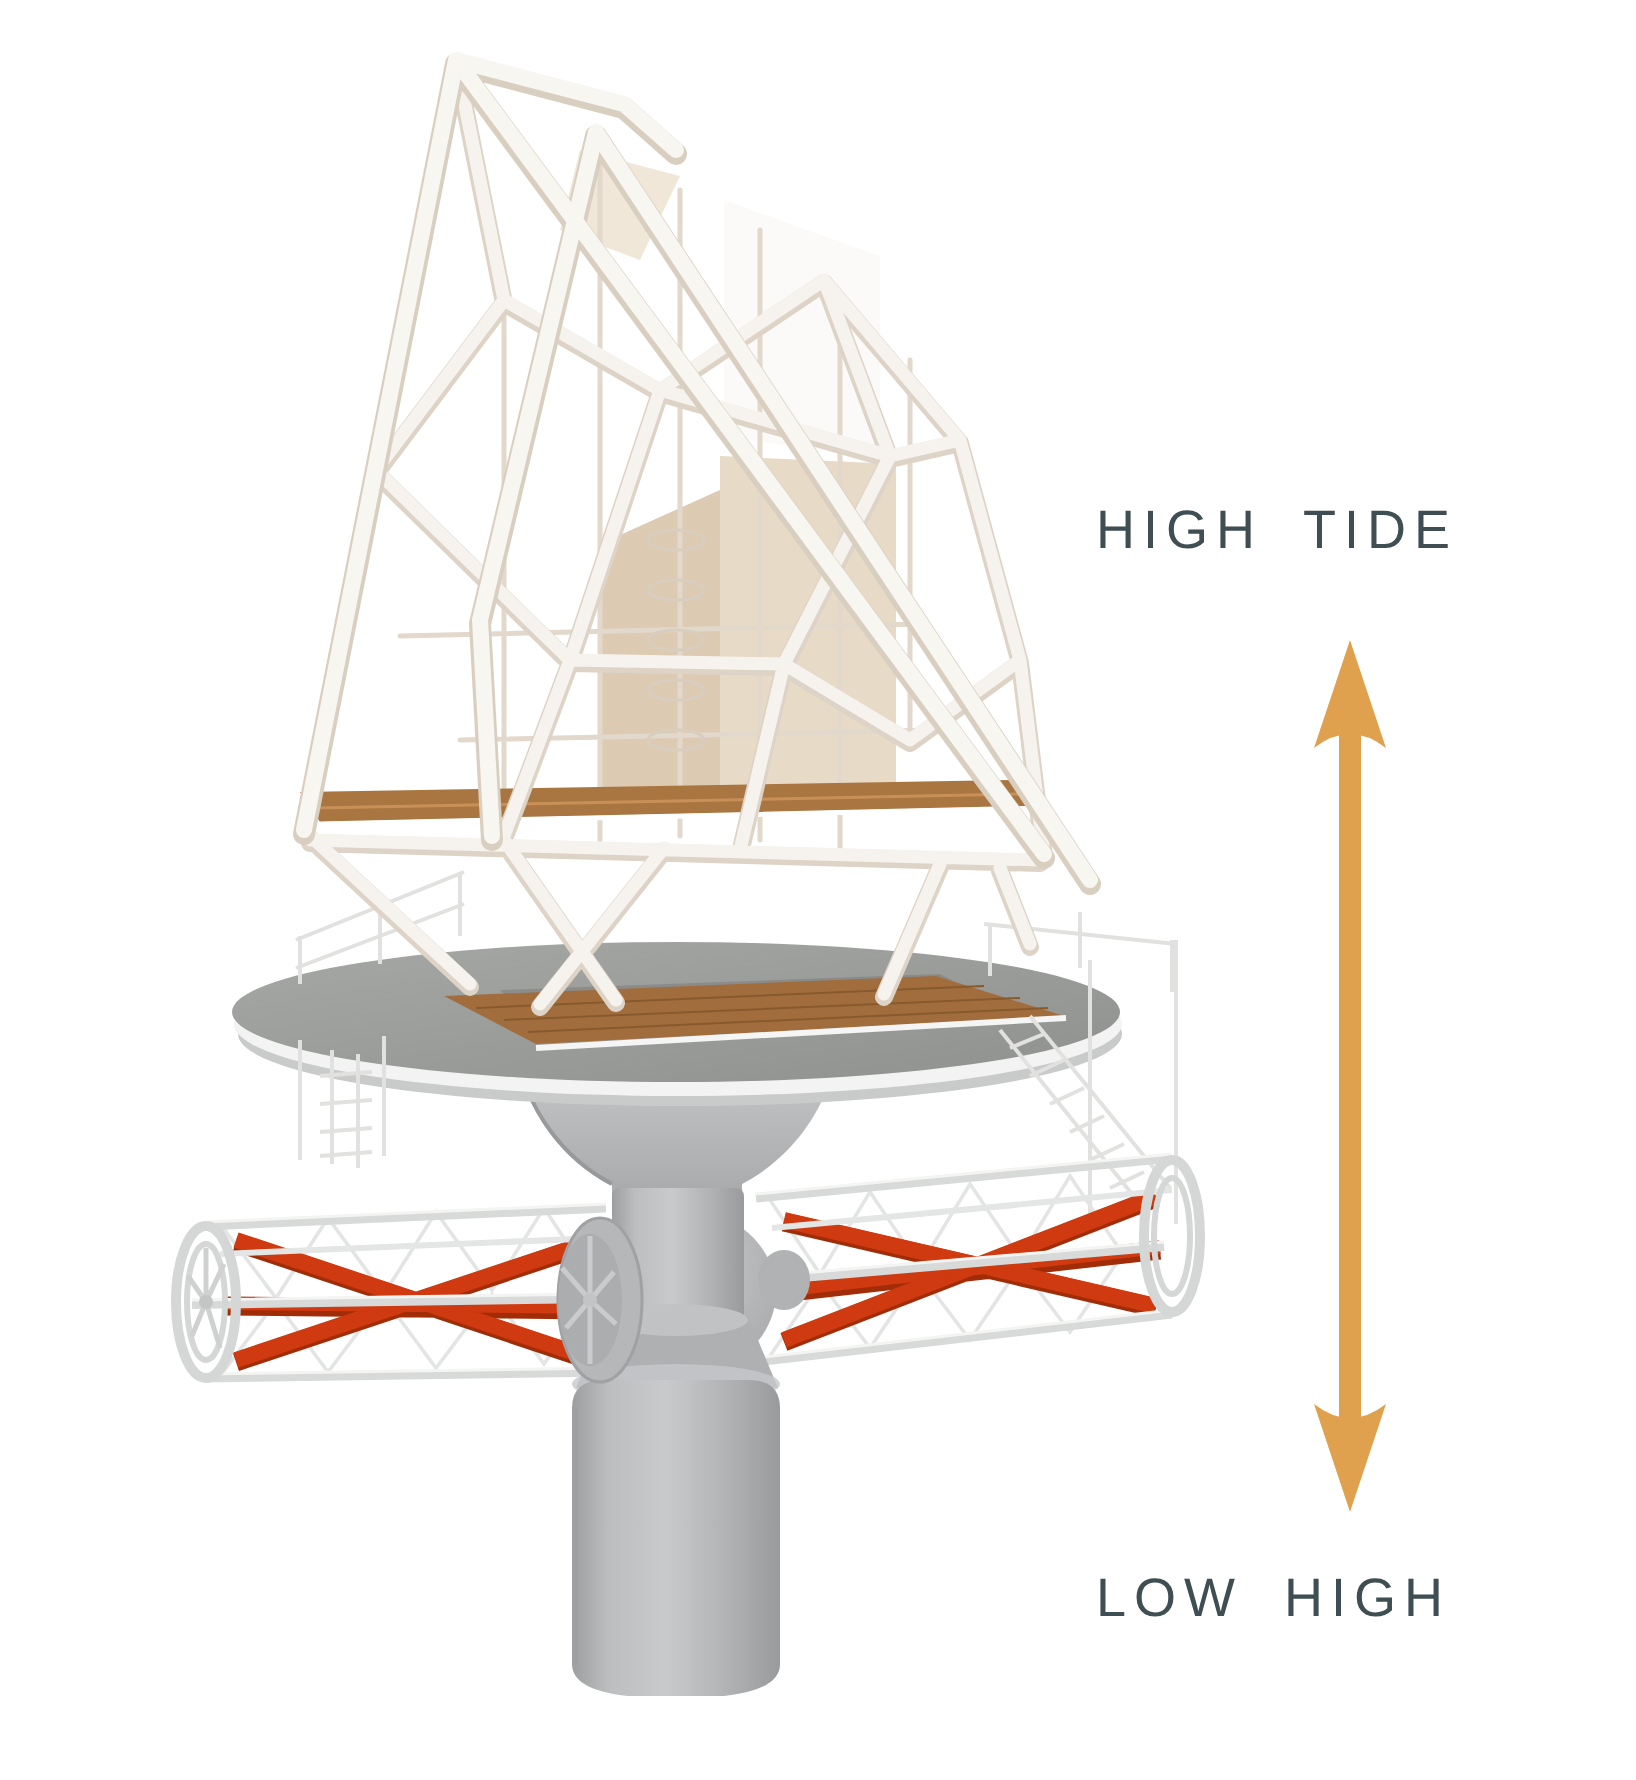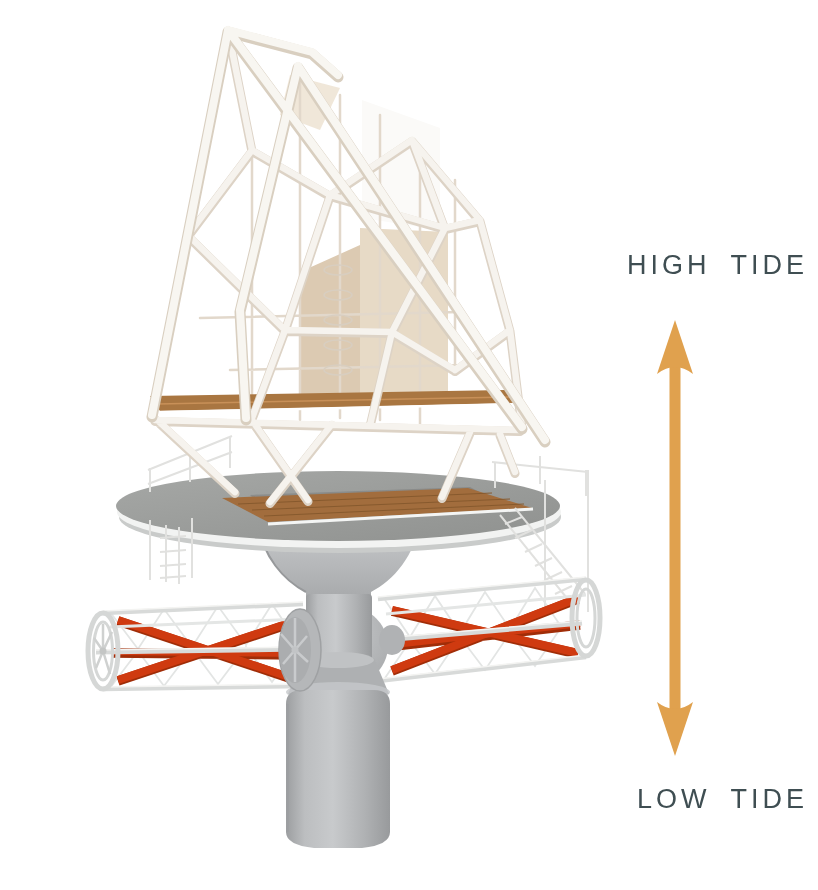--- a/index.html
+++ b/index.html
@@ -3,21 +3,21 @@
 <meta charset="utf-8">
 <style>
   html,body{margin:0;padding:0;background:#ffffff;}
   body{width:818px;height:890px;position:relative;overflow:hidden;
        font-family:"Liberation Sans", sans-serif;}
   .stage{position:absolute;inset:0;}
   .structure-svg{position:absolute;left:0;top:0;}
   .tide-label{
     position:absolute;
     width:260px;
-    text-align:right;
+    text-align:left;
     color:#3f4e52;
     font-size:27px;
     font-weight:400;
     letter-spacing:4px;
     word-spacing:9px;
     white-space:nowrap;
   }
   .label-high{left:548px;top:250px;}
   .label-low{left:548px;top:784px;}
   .tide-arrow{position:absolute;left:653px;top:318px;}
@@ -165,15 +165,15 @@
   <div class="tide-label label-high">HIGH TIDE</div>
 
   <svg class="tide-arrow" width="44" height="440" viewBox="0 0 44 440">
     <g fill="#e0a14e">
       <rect x="16.5" y="46" width="11" height="348"></rect>
       <path d="M22 2 L4 56 Q22 42 40 56 Z"></path>
       <path d="M22 438 L4 384 Q22 398 40 384 Z"></path>
     </g>
   </svg>
 
-  <div class="tide-label label-low">LOW TIDE</div>
+  <div class="tide-label label-low">LOW HIGH</div>
 
 </div>
 
 </body></html>

